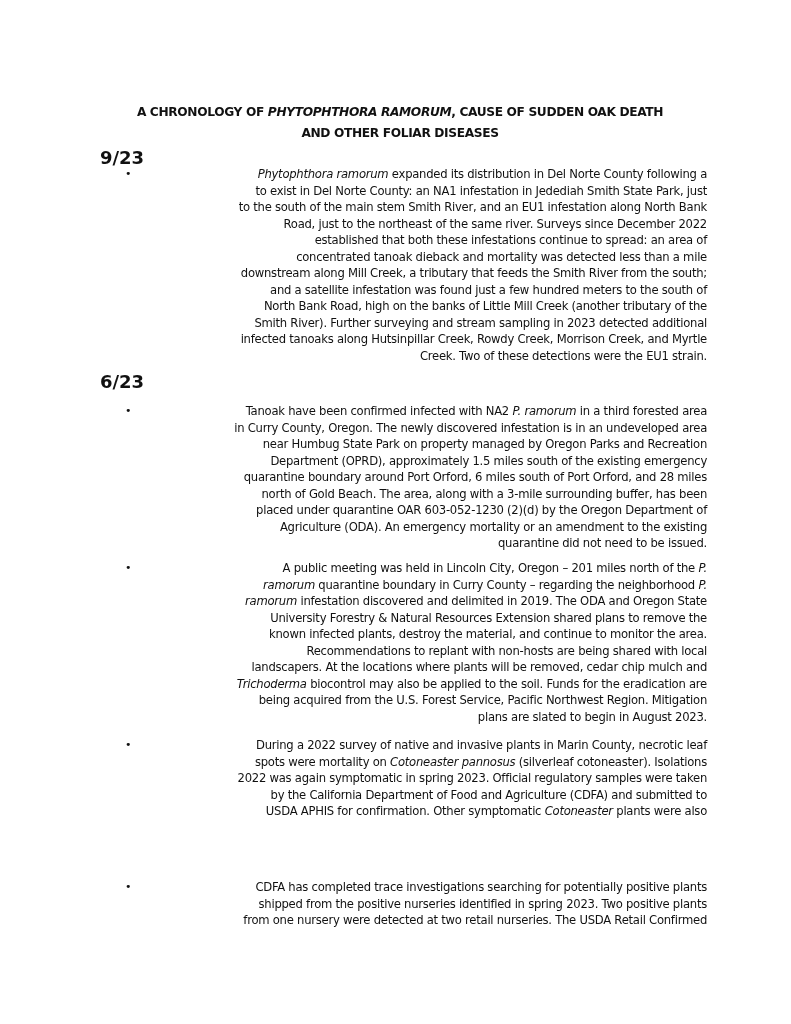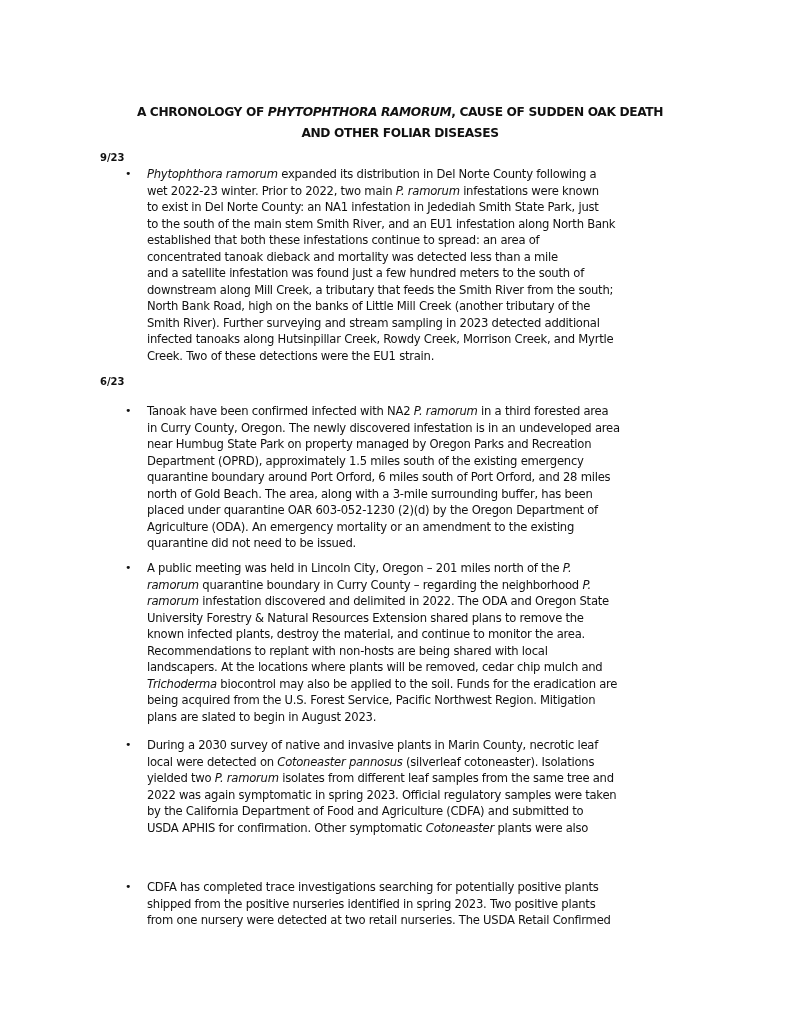--- a/index.html
+++ b/index.html
@@ -5,53 +5,53 @@
   html, body { margin: 0; padding: 0; background: #ffffff; }
   body { width: 791px; height: 1024px; position: relative; overflow: hidden; color: #111; }
   .page { position: absolute; left: 0; top: 0; width: 702px; height: 1024px; }
   .title {
     position: absolute; left: 100px; top: 102px; width: 600px;
     text-align: center; font-family: "DejaVu Sans", sans-serif;
     font-weight: bold; font-size: 12.2px; line-height: 21px; letter-spacing: -0.35px;
   }
   .date {
     position: absolute; left: 100px; font-family: "DejaVu Sans", sans-serif;
-    font-weight: bold; font-size: 10px; line-height: 16px;
+    font-weight: bold; font-size: 18px; line-height: 16px;
   }
   .entry {
     position: absolute; left: 147px; width: 560px;
     font-family: "DejaVu Sans", sans-serif; font-size: 11.6px;
     line-height: 16.5px; letter-spacing: -0.25px; word-spacing: 0px;
   }
   .bullet {
     position: absolute; left: -22px; top: 0; font-size: 11px;
   }
-  .line { display: block; white-space: nowrap; }
+  .line { display: block; white-space: nowrap; text-align: right; }
   i { font-style: italic; }
 </style>
 </head>
 <body>
 
 <div class="page">
   <div class="title">
     <div><span>A CHRONOLOGY OF </span><i>PHYTOPHTHORA RAMORUM</i><span>, CAUSE OF SUDDEN OAK DEATH</span></div>
     <div>AND OTHER FOLIAR DISEASES</div>
   </div>
 
   <div class="date" style="top:150px">9/23</div>
   <div class="entry" style="top:166px">
     <span class="bullet">•</span>
   <span class="line"><i>Phytophthora ramorum</i><span> expanded its distribution in Del Norte County following a</span></span>
-      <span class="line"><span>wet 2022-23 winter. Prior to 2022, two main </span><i>P. ramorum</i><span> infestations were known</span></span>
       <span class="line"><span>to exist in Del Norte County: an NA1 infestation in Jedediah Smith State Park, just</span></span>
       <span class="line"><span>to the south of the main stem Smith River, and an EU1 infestation along North Bank</span></span>
+      <span class="line"><span>Road, just to the northeast of the same river. Surveys since December 2022</span></span>
       <span class="line"><span>established that both these infestations continue to spread:  an area of</span></span>
       <span class="line"><span>concentrated tanoak dieback and mortality was detected less than a mile</span></span>
+      <span class="line"><span>downstream along Mill Creek, a tributary that feeds the Smith River from the south;</span></span>
       <span class="line"><span>and a satellite infestation was found just a few hundred meters to the south of</span></span>
-      <span class="line"><span>downstream along Mill Creek, a tributary that feeds the Smith River from the south;</span></span>
       <span class="line"><span>North Bank Road, high on the banks of Little Mill Creek (another tributary of the</span></span>
       <span class="line"><span>Smith River). Further surveying and stream sampling in 2023 detected additional</span></span>
       <span class="line"><span>infected tanoaks along Hutsinpillar Creek, Rowdy Creek, Morrison Creek, and Myrtle</span></span>
       <span class="line"><span>Creek. Two of these detections were the EU1 strain.</span></span>
     </div>
 
   <div class="date" style="top:374px">6/23</div>
   <div class="entry" style="top:403px">
     <span class="bullet">•</span>
   <span class="line"><span>Tanoak have been confirmed infected with NA2 </span><i>P. ramorum</i><span> in a third forested area</span></span>
@@ -61,34 +61,33 @@
       <span class="line"><span>quarantine boundary around Port Orford, 6 miles south of Port Orford, and 28 miles</span></span>
       <span class="line"><span>north of Gold Beach. The area, along with a 3-mile surrounding buffer, has been</span></span>
       <span class="line"><span>placed under quarantine OAR 603-052-1230 (2)(d) by the Oregon Department of</span></span>
       <span class="line"><span>Agriculture (ODA). An emergency mortality or an amendment to the existing</span></span>
       <span class="line"><span>quarantine did not need to be issued.</span></span>
     </div>
   <div class="entry" style="top:560px">
     <span class="bullet">•</span>
   <span class="line"><span>A public meeting was held in Lincoln City, Oregon – 201 miles north of the </span><i>P.</i></span>
       <span class="line"><i>ramorum</i><span> quarantine boundary in Curry County – regarding the neighborhood </span><i>P.</i></span>
-      <span class="line"><i>ramorum</i><span> infestation discovered and delimited in 2022. The ODA and Oregon State</span></span>
+      <span class="line"><i>ramorum</i><span> infestation discovered and delimited in 2019. The ODA and Oregon State</span></span>
       <span class="line"><span>University Forestry &amp; Natural Resources Extension shared plans to remove the</span></span>
       <span class="line"><span>known infected plants, destroy the material, and continue to monitor the area.</span></span>
       <span class="line"><span>Recommendations to replant with non-hosts are being shared with local</span></span>
       <span class="line"><span>landscapers. At the locations where plants will be removed, cedar chip mulch and</span></span>
       <span class="line"><i>Trichoderma</i><span> biocontrol may also be applied to the soil. Funds for the eradication are</span></span>
       <span class="line"><span>being acquired from the U.S. Forest Service, Pacific Northwest Region. Mitigation</span></span>
       <span class="line"><span>plans are slated to begin in August 2023.</span></span>
     </div>
   <div class="entry" style="top:737px">
     <span class="bullet">•</span>
-  <span class="line"><span>During a 2030 survey of native and invasive plants in Marin County, necrotic leaf</span></span>
-      <span class="line"><span>local were detected on </span><i>Cotoneaster pannosus</i><span> (silverleaf cotoneaster).  Isolations</span></span>
-      <span class="line"><span>yielded two </span><i>P. ramorum</i><span> isolates from different leaf samples from the same tree and</span></span>
+  <span class="line"><span>During a 2022 survey of native and invasive plants in Marin County, necrotic leaf</span></span>
+      <span class="line"><span>spots were mortality on </span><i>Cotoneaster pannosus</i><span> (silverleaf cotoneaster).  Isolations</span></span>
       <span class="line"><span>2022 was again symptomatic in spring 2023. Official regulatory samples were taken</span></span>
       <span class="line"><span>by the California Department of Food and Agriculture (CDFA) and submitted to</span></span>
       <span class="line"><span>USDA APHIS for confirmation. Other symptomatic </span><i>Cotoneaster</i><span> plants were also</span></span>
     </div>
   <div class="entry" style="top:879px">
     <span class="bullet">•</span>
   <span class="line"><span>CDFA has completed trace investigations searching for potentially positive plants</span></span>
       <span class="line"><span>shipped from the positive nurseries identified in spring 2023. Two positive plants</span></span>
       <span class="line"><span>from one nursery were detected at two retail nurseries. The USDA Retail Confirmed</span></span>
     </div>

